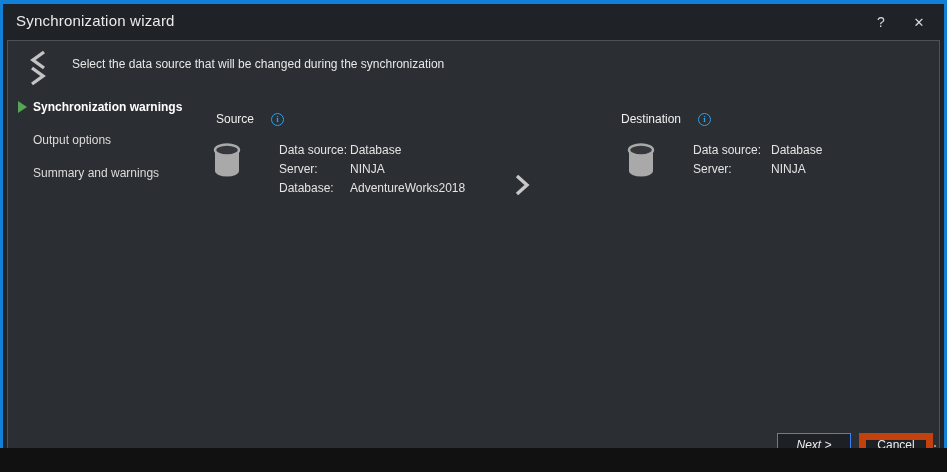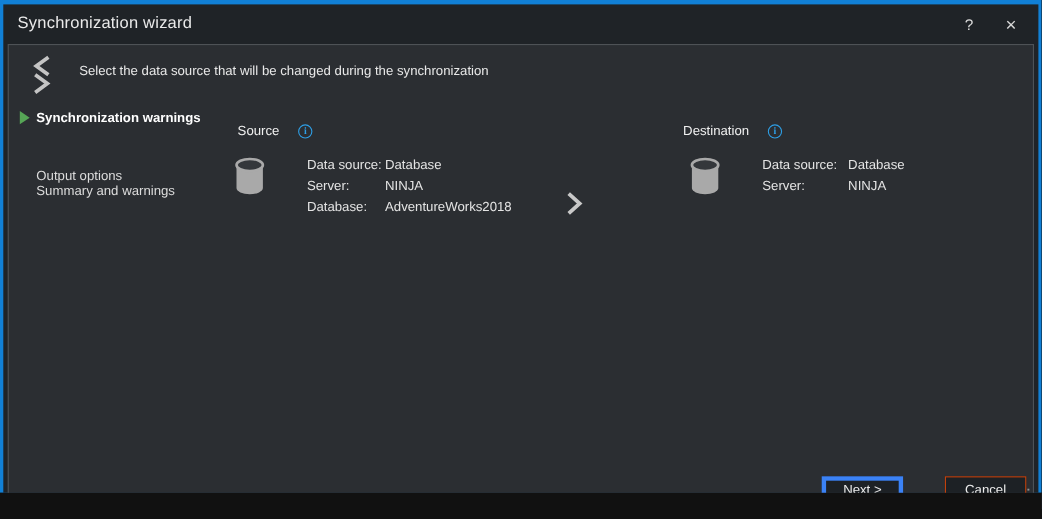--- a/index.html
+++ b/index.html
@@ -80,22 +80,22 @@
 
   .direction-chevron{position:absolute;left:505px;top:132px;}
 
   
   .btn{
     position:absolute;top:392px;width:74px;height:24px;
     background:#1d2125;color:#ececec;font-size:12px;
     display:flex;align-items:center;justify-content:center;
     cursor:default;
   }
-  .btn-next{left:739px;border:4px solid #3b82f6;}
-  .btn-cancel{left:851px;border:1px solid #c2410c;}
+  .btn-next{left:769px;border:1px solid #3b82f6;font-style:italic;}
+  .btn-cancel{left:851px;border:7px solid #c2410c;}
 
   .resize-grip{position:absolute;right:3px;bottom:2px;}
 </style>
 </head>
 <body>
 
 <div class="window">
   <div class="chrome">
 
     <div class="titlebar">
@@ -109,21 +109,21 @@
       <span class="wizard-header-icon">
         <svg width="20" height="36" viewBox="0 0 20 36">
           <polyline points="16,2 5,10 16,18" fill="none" stroke="#c4c4c4" stroke-width="3.4"></polyline>
           <polyline points="4,18 15,26 4,34" fill="none" stroke="#c4c4c4" stroke-width="3.4"></polyline>
         </svg>
       </span>
       <span class="wizard-header-text">Select the data source that will be changed during the synchronization</span>
 
       <span class="step-marker"></span>
       <span class="step active" style="top:59px;">Synchronization warnings</span>
-      <span class="step" style="top:92px;margin-top:20px;">Output options</span>
+      <span class="step" style="top:92px;">Output options</span>
       <span class="step" style="top:125px;">Summary and warnings</span>
 
       <div class="ep-title src-title">
         <span>Source</span>
         <span class="info-icon">i</span>
       </div>
       <span class="db-icon src-db">
         <svg width="28" height="36" viewBox="0 0 28 36">
           <path d="M2,8 L2,29 A12,5.5 0 0 0 26,29 L26,8 Z" fill="#a9a9a9"></path>
           <ellipse cx="14" cy="8" rx="12" ry="5.5" fill="#34373b" stroke="#a9a9a9" stroke-width="2.4"></ellipse>

